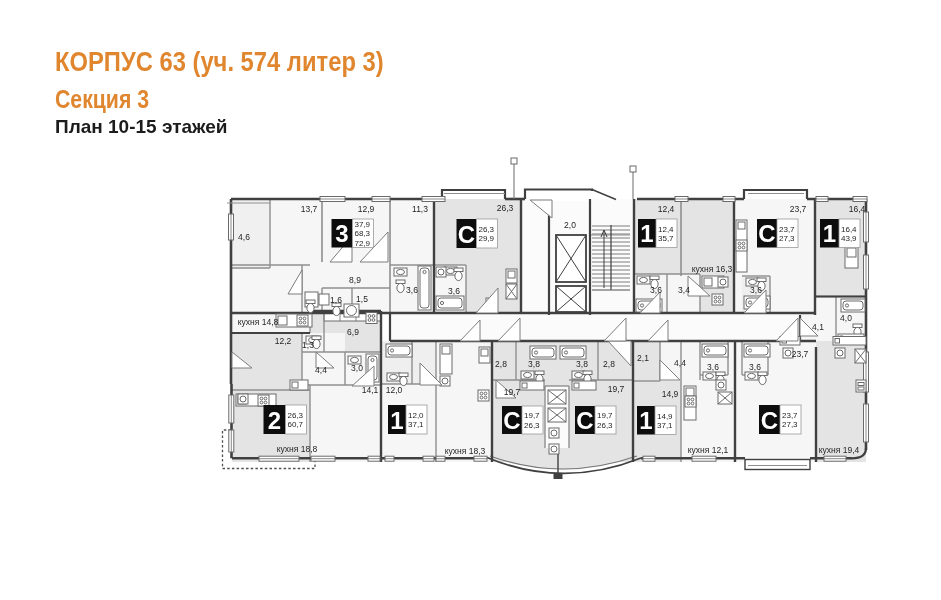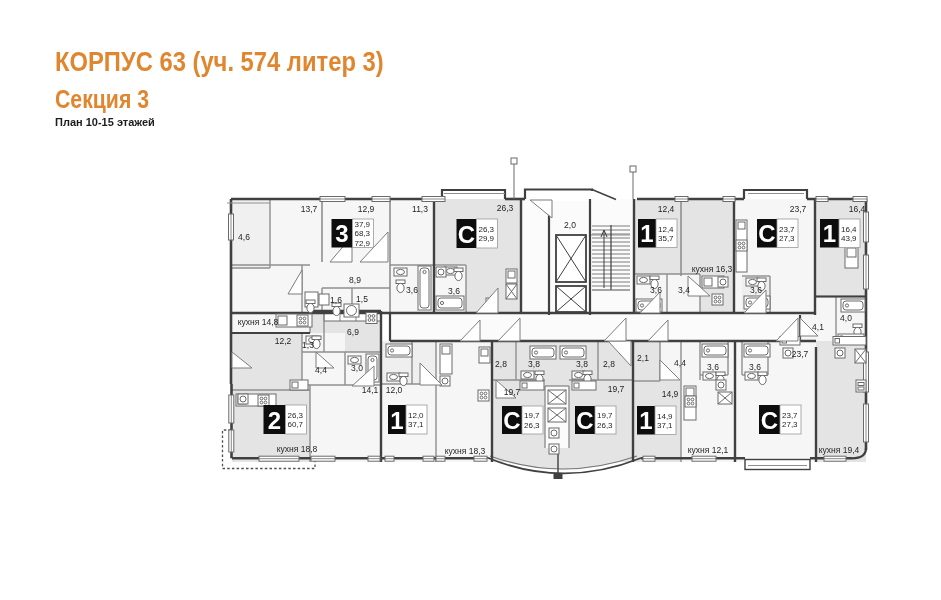--- a/index.html
+++ b/index.html
@@ -1,19 +1,19 @@
 <!DOCTYPE html>
 <html><head>
 <meta charset="utf-8">
 <style>
 html,body{margin:0;padding:0;background:#ffffff;width:941px;height:600px;overflow:hidden;}
 body{font-family:"Liberation Sans", sans-serif;}
 .ttl1{position:absolute;left:55px;top:47px;font-size:27px;font-weight:bold;color:#e0862f;transform:scaleX(0.88);transform-origin:0 0;white-space:nowrap;}
 .ttl2{position:absolute;left:55px;top:85px;font-size:25px;font-weight:bold;color:#e0862f;transform:scaleX(0.85);transform-origin:0 0;white-space:nowrap;}
-.ttl3{position:absolute;left:55px;top:116px;font-size:11px;font-weight:bold;color:#1c1c1c;}
+.ttl3{position:absolute;left:55px;top:116px;font-size:19px;font-weight:bold;color:#1c1c1c;}
 svg{position:absolute;left:0;top:0;}
 text{font-family:"Liberation Sans", sans-serif;fill:#1f1f1f;}
 .rl{font-size:8.5px;}
 .k{font-size:8.5px;}
 .ar{font-size:8px;}
 .big{font-size:24px;font-weight:bold;fill:#ffffff;}
 </style>
 </head>
 <body>
 

